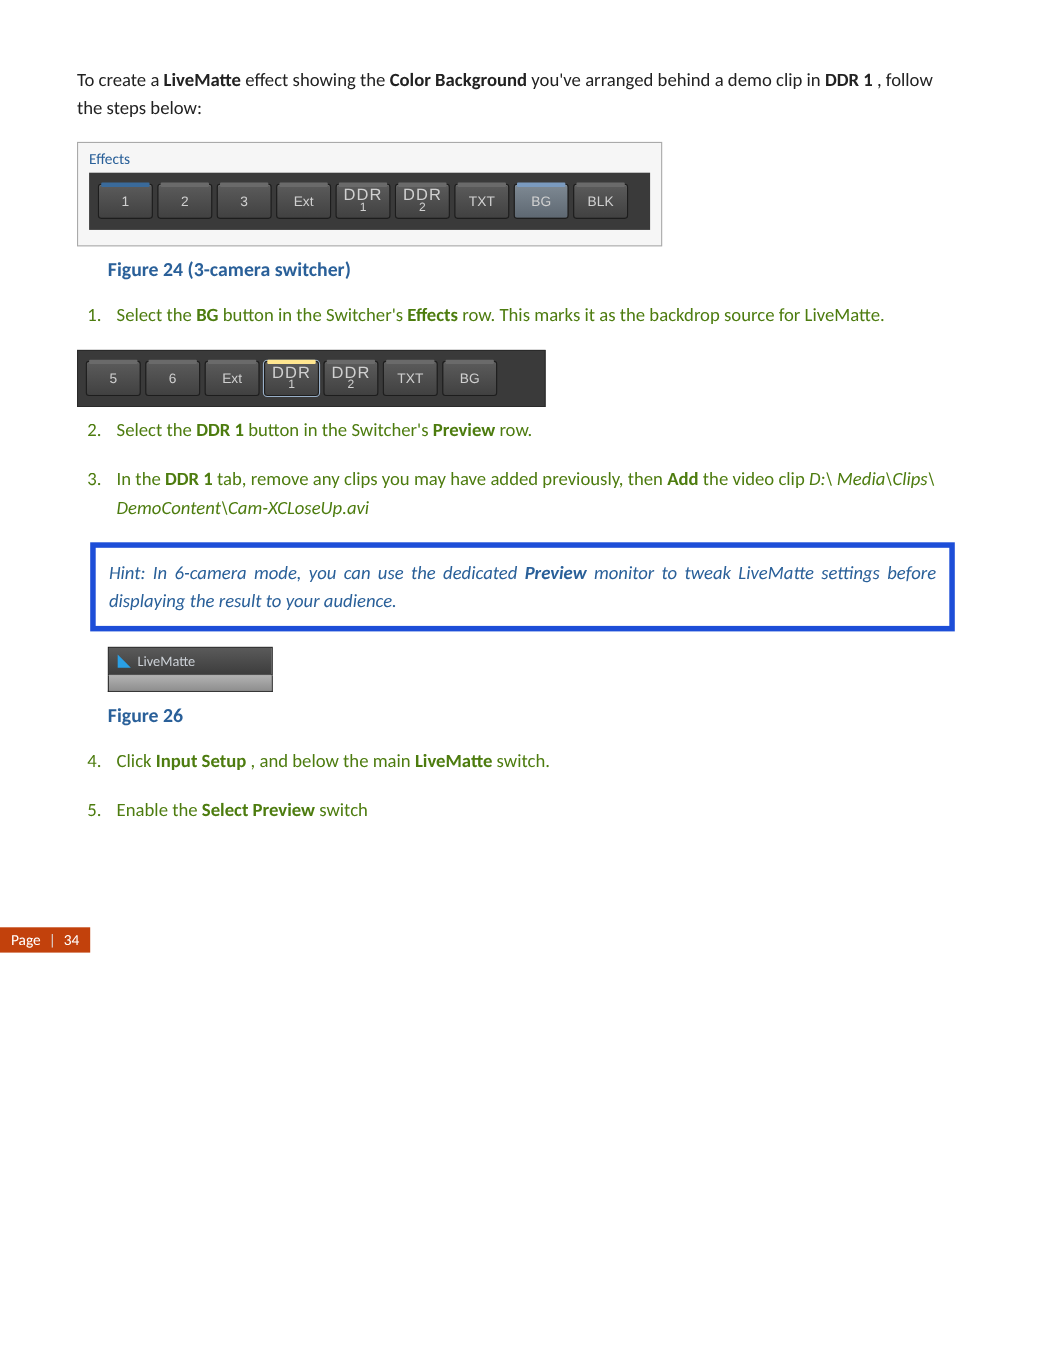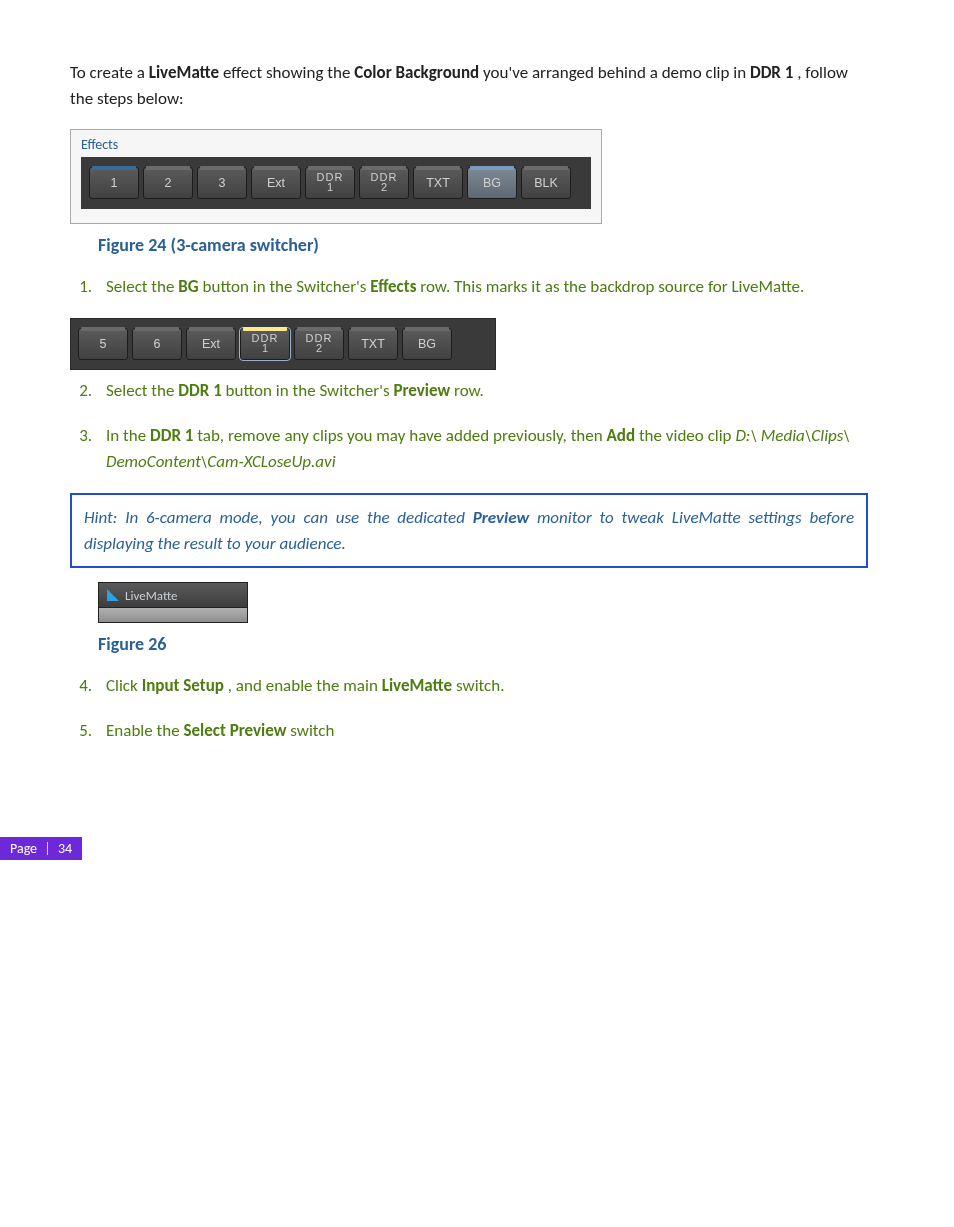--- a/index.html
+++ b/index.html
@@ -35,26 +35,26 @@
   ol li {
     margin: 0 0 18px 8px;
     line-height: 1.55;
     padding-left: 10px;
     color: #4d7c0f;
   }
   .italic {
     font-style: italic;
   }
   .hint-box {
-    border: 2px solid #1d4ed8;
+    border: 5px solid #1d4ed8;
     padding: 10px 12px;
     font-style: italic;
     color: #2a6099;
     line-height: 1.5;
-    margin: 6px 0 14px 0;
+    margin: 6px 0 14px 12px;
     text-align: justify;
   }
   .hint-box .bold {
     font-weight: bold;
     font-style: italic;
   }
   
   .fig24 {
     border: 1px solid #aaa;
     width: 510px;
@@ -86,21 +86,21 @@
     display: flex;
     align-items: center;
     justify-content: center;
     box-shadow: inset 0 1px 0 rgba(255,255,255,0.1);
   }
   .ddr {
     font-size: 10px;
     line-height: 0.9;
     flex-direction: column;
   }
-  .ddr .top { font-size: 11px; letter-spacing: 1px;}
+  .ddr .top { font-size: 15px; letter-spacing: 1px;}
   .ddr .bot { font-size: 11px; }
   .topbar {
     position: absolute;
     top: -2px;
     left: 2px;
     right: 2px;
     height: 4px;
     border-radius: 1px;
   }
   .bar-blue { background: #3a6a9a; }
@@ -166,21 +166,21 @@
   
   .footer {
     position: relative;
     margin-top: 90px;
     height: 26px;
   }
   .footer-tag {
     position: absolute;
     left: -70px;
     bottom: 0;
-    background: #6d28d9;
+    background: #c2410c;
     color: #fff;
     font-size: 14px;
     padding: 3px 10px 3px 10px;
   }
   .footer-tag .sep {
     color: #ddd;
     padding: 0 4px;
   }
 </style>
 </head>
@@ -318,21 +318,21 @@
       <span>LiveMatte</span>
     </div>
     <div class="lm-below"></div>
   </div>
   <div class="fig-caption" style="margin-left:28px">Figure 26</div>
 
   <ol start="4">
     <li>
       <span>Click </span>
       <span class="bold">Input Setup</span>
-      <span>, and enable the main </span>
+      <span>, and below the main </span>
       <span class="bold">LiveMatte</span>
       <span> switch.</span>
     </li>
     <li>
       <span>Enable the </span>
       <span class="bold">Select Preview</span>
       <span> switch</span>
     </li>
   </ol>
 

